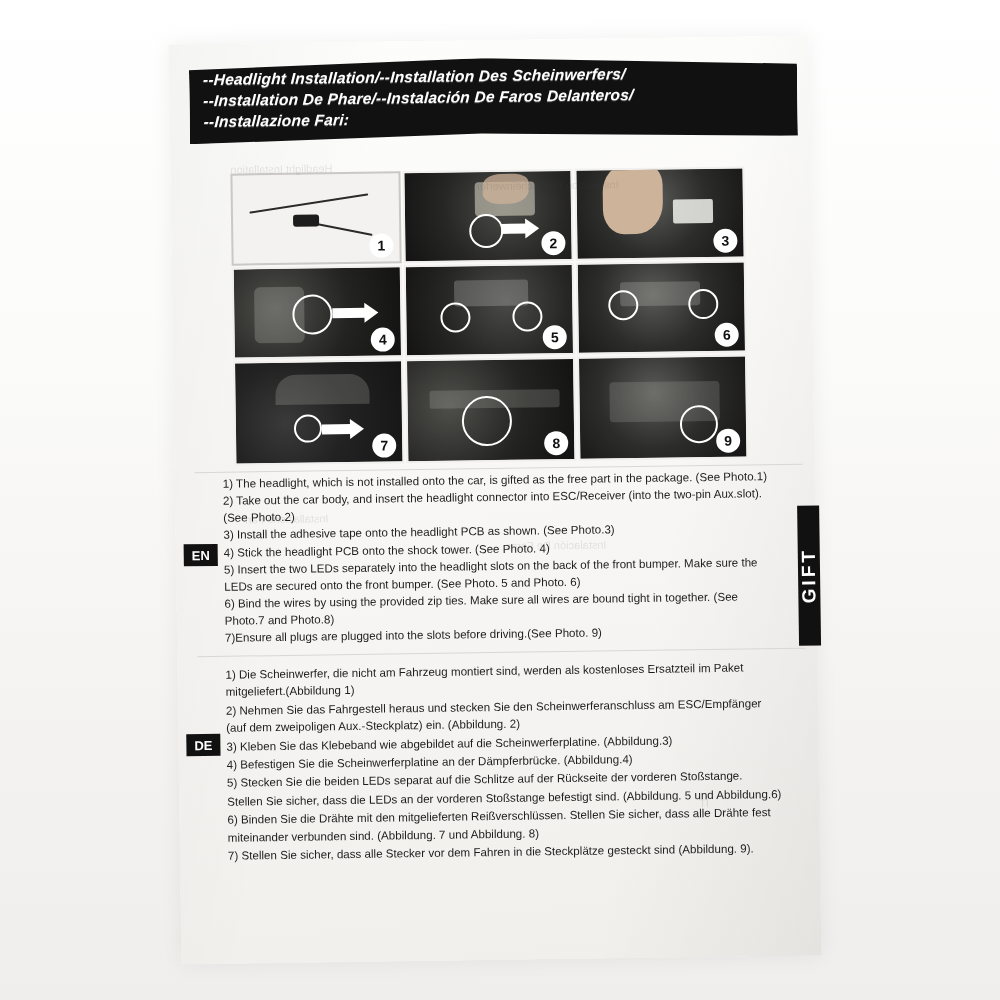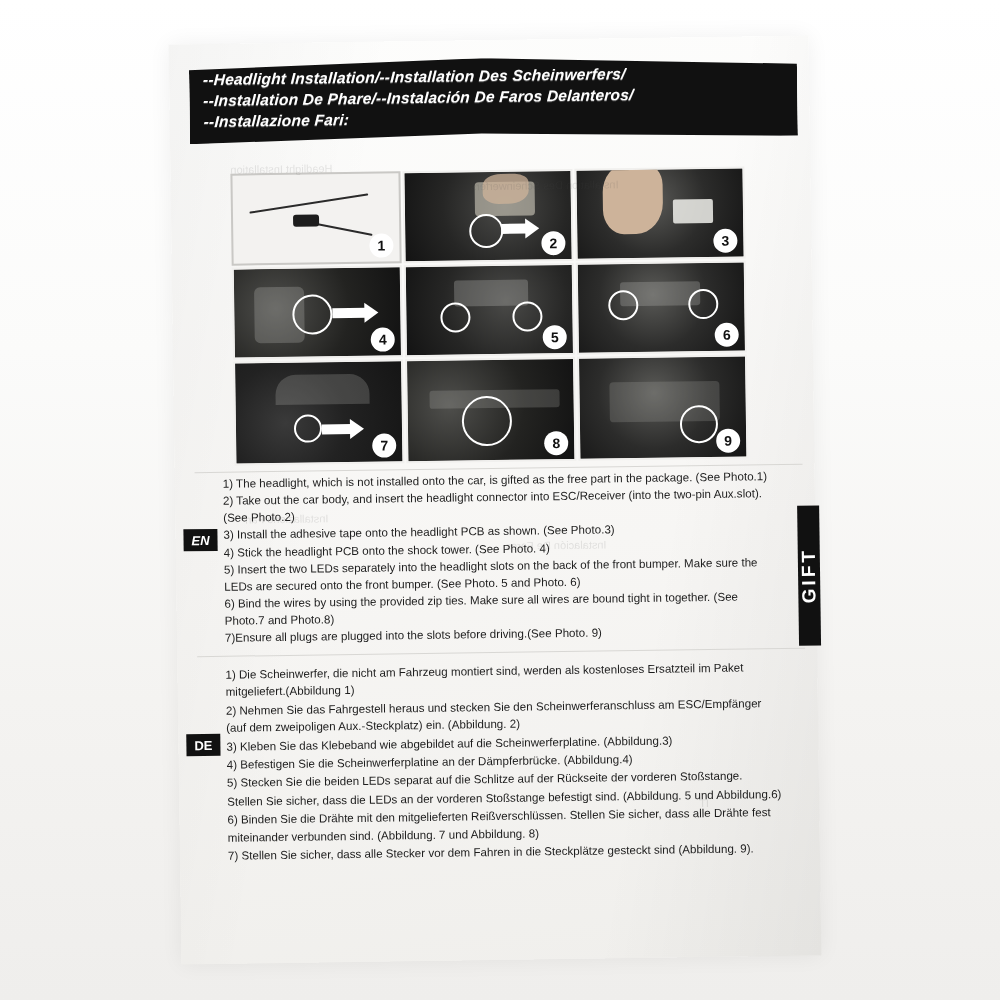--- a/index.html
+++ b/index.html
@@ -201,21 +201,21 @@
         <div class="circ" style="left:100px;top:48px;width:34px;height:34px;"></div>
         <div class="num">9</div>
       </div>
     </div>
 
     <div class="gift-tab">
       <span>GIFT</span>
     </div>
 
     <div class="rule" style="top:428px;"></div>
-    <div class="lang-tab" style="left:8px;top:485px;font-style:italic;">
+    <div class="lang-tab" style="left:8px;top:500px;">
       <span>EN</span>
     </div>
     <div class="steps" style="left:48px;top:432px;width:556px;">
       <p>1) The headlight, which is not installed onto the car, is gifted as the free  part in the package. (See Photo.1)</p>
       <p>2) Take out the car body, and insert the headlight connector into ESC/Receiver (into the two-pin Aux.slot). (See Photo.2)</p>
       <p>3) Install the adhesive tape onto the headlight PCB as shown. (See Photo.3)</p>
       <p>4) Stick the headlight PCB onto the shock tower. (See Photo. 4)</p>
       <p>5) Insert the two LEDs separately into the headlight slots on the back of the front bumper. Make sure the LEDs are secured onto the front bumper. (See Photo. 5 and Photo. 6)</p>
       <p>6) Bind the wires by using the provided zip ties. Make sure all wires are bound tight in together. (See Photo.7 and Photo.8)</p>
       <p>7)Ensure all plugs are plugged into the slots before driving.(See Photo. 9)</p>

